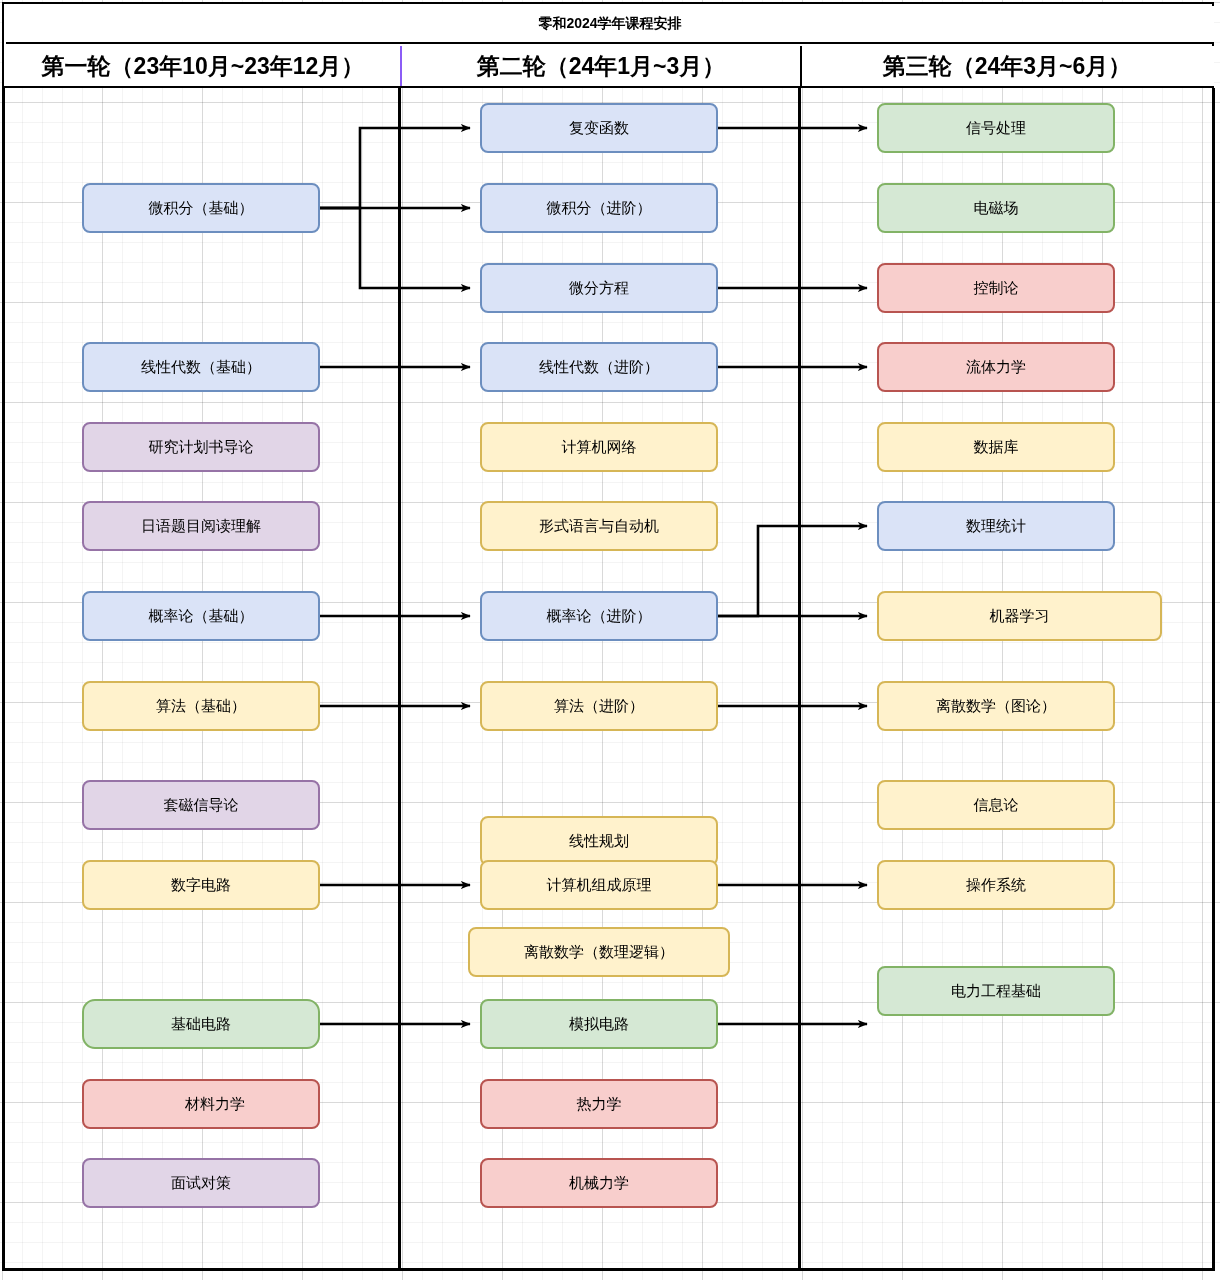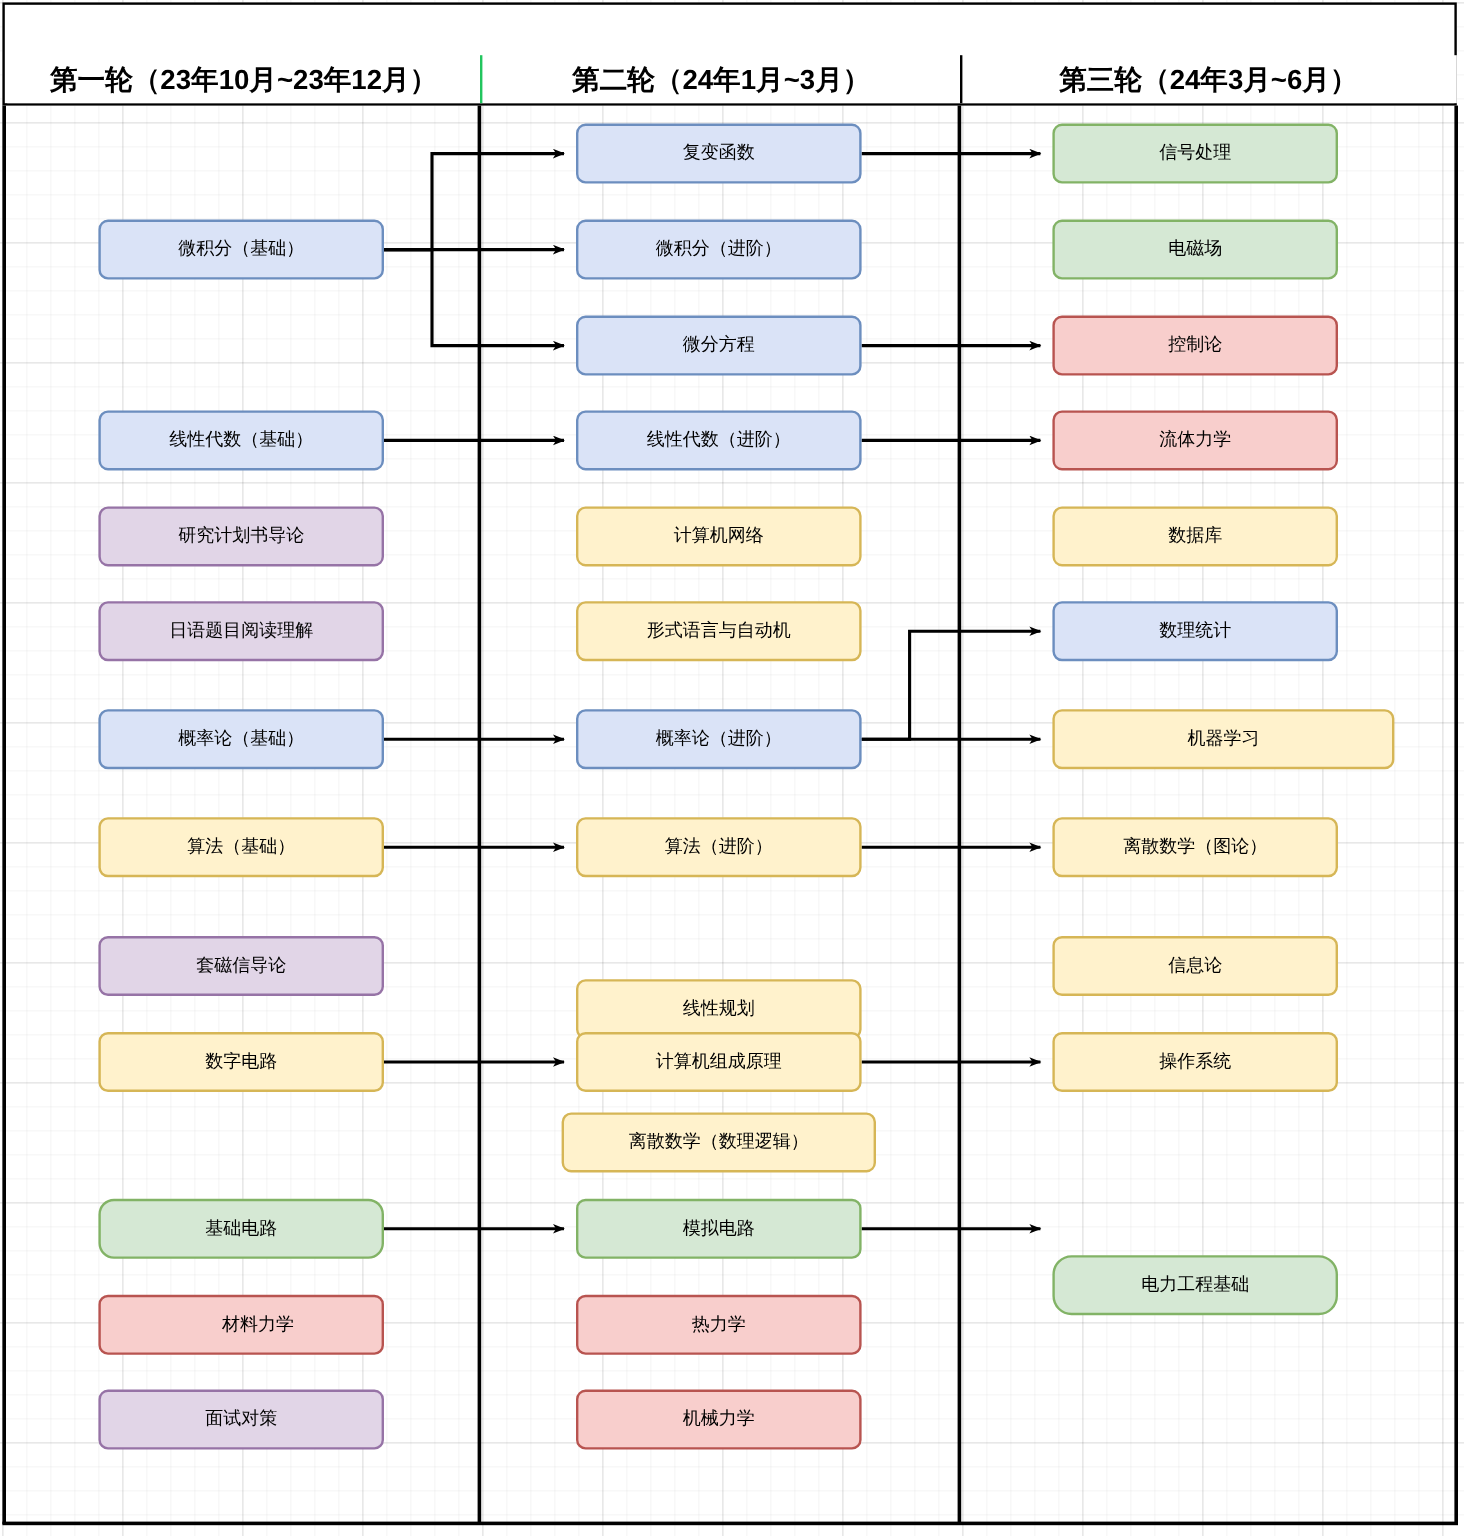--- a/index.html
+++ b/index.html
@@ -32,21 +32,21 @@
   }
   .hdr-cols{
     position:absolute;left:2px;top:42px;width:1208px;height:40px;
     display:flex;background:#fff;
   }
   .hdr-cell{
     display:flex;align-items:center;justify-content:center;
     font-size:23px;font-weight:bold;color:#000;
     box-sizing:border-box;
   }
-  .hdr-cell.c0{width:396px;border-right:2px solid #22c55e;}
+  .hdr-cell.c0{width:396px;border-right:2px solid #8b5cf6;}
   .hdr-cell.c1{width:400px;border-right:2px solid #000;}
   .hdr-cell.c2{width:410px;}
 
   
   .divider{
     position:absolute;top:88px;width:3px;height:1182px;background:#000;
   }
   .frame-left{position:absolute;left:2px;top:88px;width:3px;height:1182px;background:#000;}
   .frame-right{position:absolute;left:1212px;top:88px;width:3px;height:1182px;background:#000;}
   .frame-bottom{position:absolute;left:2px;top:1268px;width:1213px;height:3px;background:#000;}
@@ -96,20 +96,21 @@
         <path d="M718,367 L867,367" marker-end="url(#arrow)" stroke="#000000"></path>
         <path d="M718,616 L758,616 L758,526 L867,526" marker-end="url(#arrow)" stroke="#000000"></path>
         <path d="M718,616 L867,616" marker-end="url(#arrow)" stroke="#000000"></path>
         <path d="M718,706 L867,706" marker-end="url(#arrow)" stroke="#000000"></path>
         <path d="M718,885 L867,885" marker-end="url(#arrow)" stroke="#000000"></path>
         <path d="M718,1024 L867,1024" marker-end="url(#arrow)" stroke="#000000"></path>
       </g>
   </svg>
 
   <div class="hdr-outer">
+    <div class="hdr-title">零和2024学年课程安排</div>
     <div class="hdr-cols">
       <div class="hdr-cell c0">第一轮（23年10月~23年12月）</div>
       <div class="hdr-cell c1">第二轮（24年1月~3月）</div>
       <div class="hdr-cell c2">第三轮（24年3月~6月）</div>
     </div>
   </div>
 
   <div class="frame-left"></div>
   <div class="frame-right"></div>
   <div class="frame-bottom"></div>
@@ -145,16 +146,16 @@
       <div class="node t-green" style="left: 877px; top: 103px; width: 238px; height: 50px;">信号处理</div>
       <div class="node t-green" style="left: 877px; top: 183px; width: 238px; height: 50px;">电磁场</div>
       <div class="node t-red" style="left: 877px; top: 263px; width: 238px; height: 50px;">控制论</div>
       <div class="node t-red" style="left: 877px; top: 342px; width: 238px; height: 50px;">流体力学</div>
       <div class="node t-yellow" style="left: 877px; top: 422px; width: 238px; height: 50px;">数据库</div>
       <div class="node t-blue" style="left: 877px; top: 501px; width: 238px; height: 50px;">数理统计</div>
       <div class="node t-yellow" style="left: 877px; top: 591px; width: 285px; height: 50px;">机器学习</div>
       <div class="node t-yellow" style="left: 877px; top: 681px; width: 238px; height: 50px;">离散数学（图论）</div>
       <div class="node t-yellow" style="left: 877px; top: 780px; width: 238px; height: 50px;">信息论</div>
       <div class="node t-yellow" style="left: 877px; top: 860px; width: 238px; height: 50px;">操作系统</div>
-      <div class="node t-green" style="left: 877px; top: 1046px; width: 238px; height: 50px; border-radius: 16px;">电力工程基础</div>
+      <div class="node t-green" style="left: 877px; top: 966px; width: 238px; height: 50px;">电力工程基础</div>
     </div>
 
 </div>
 
 </body></html>

